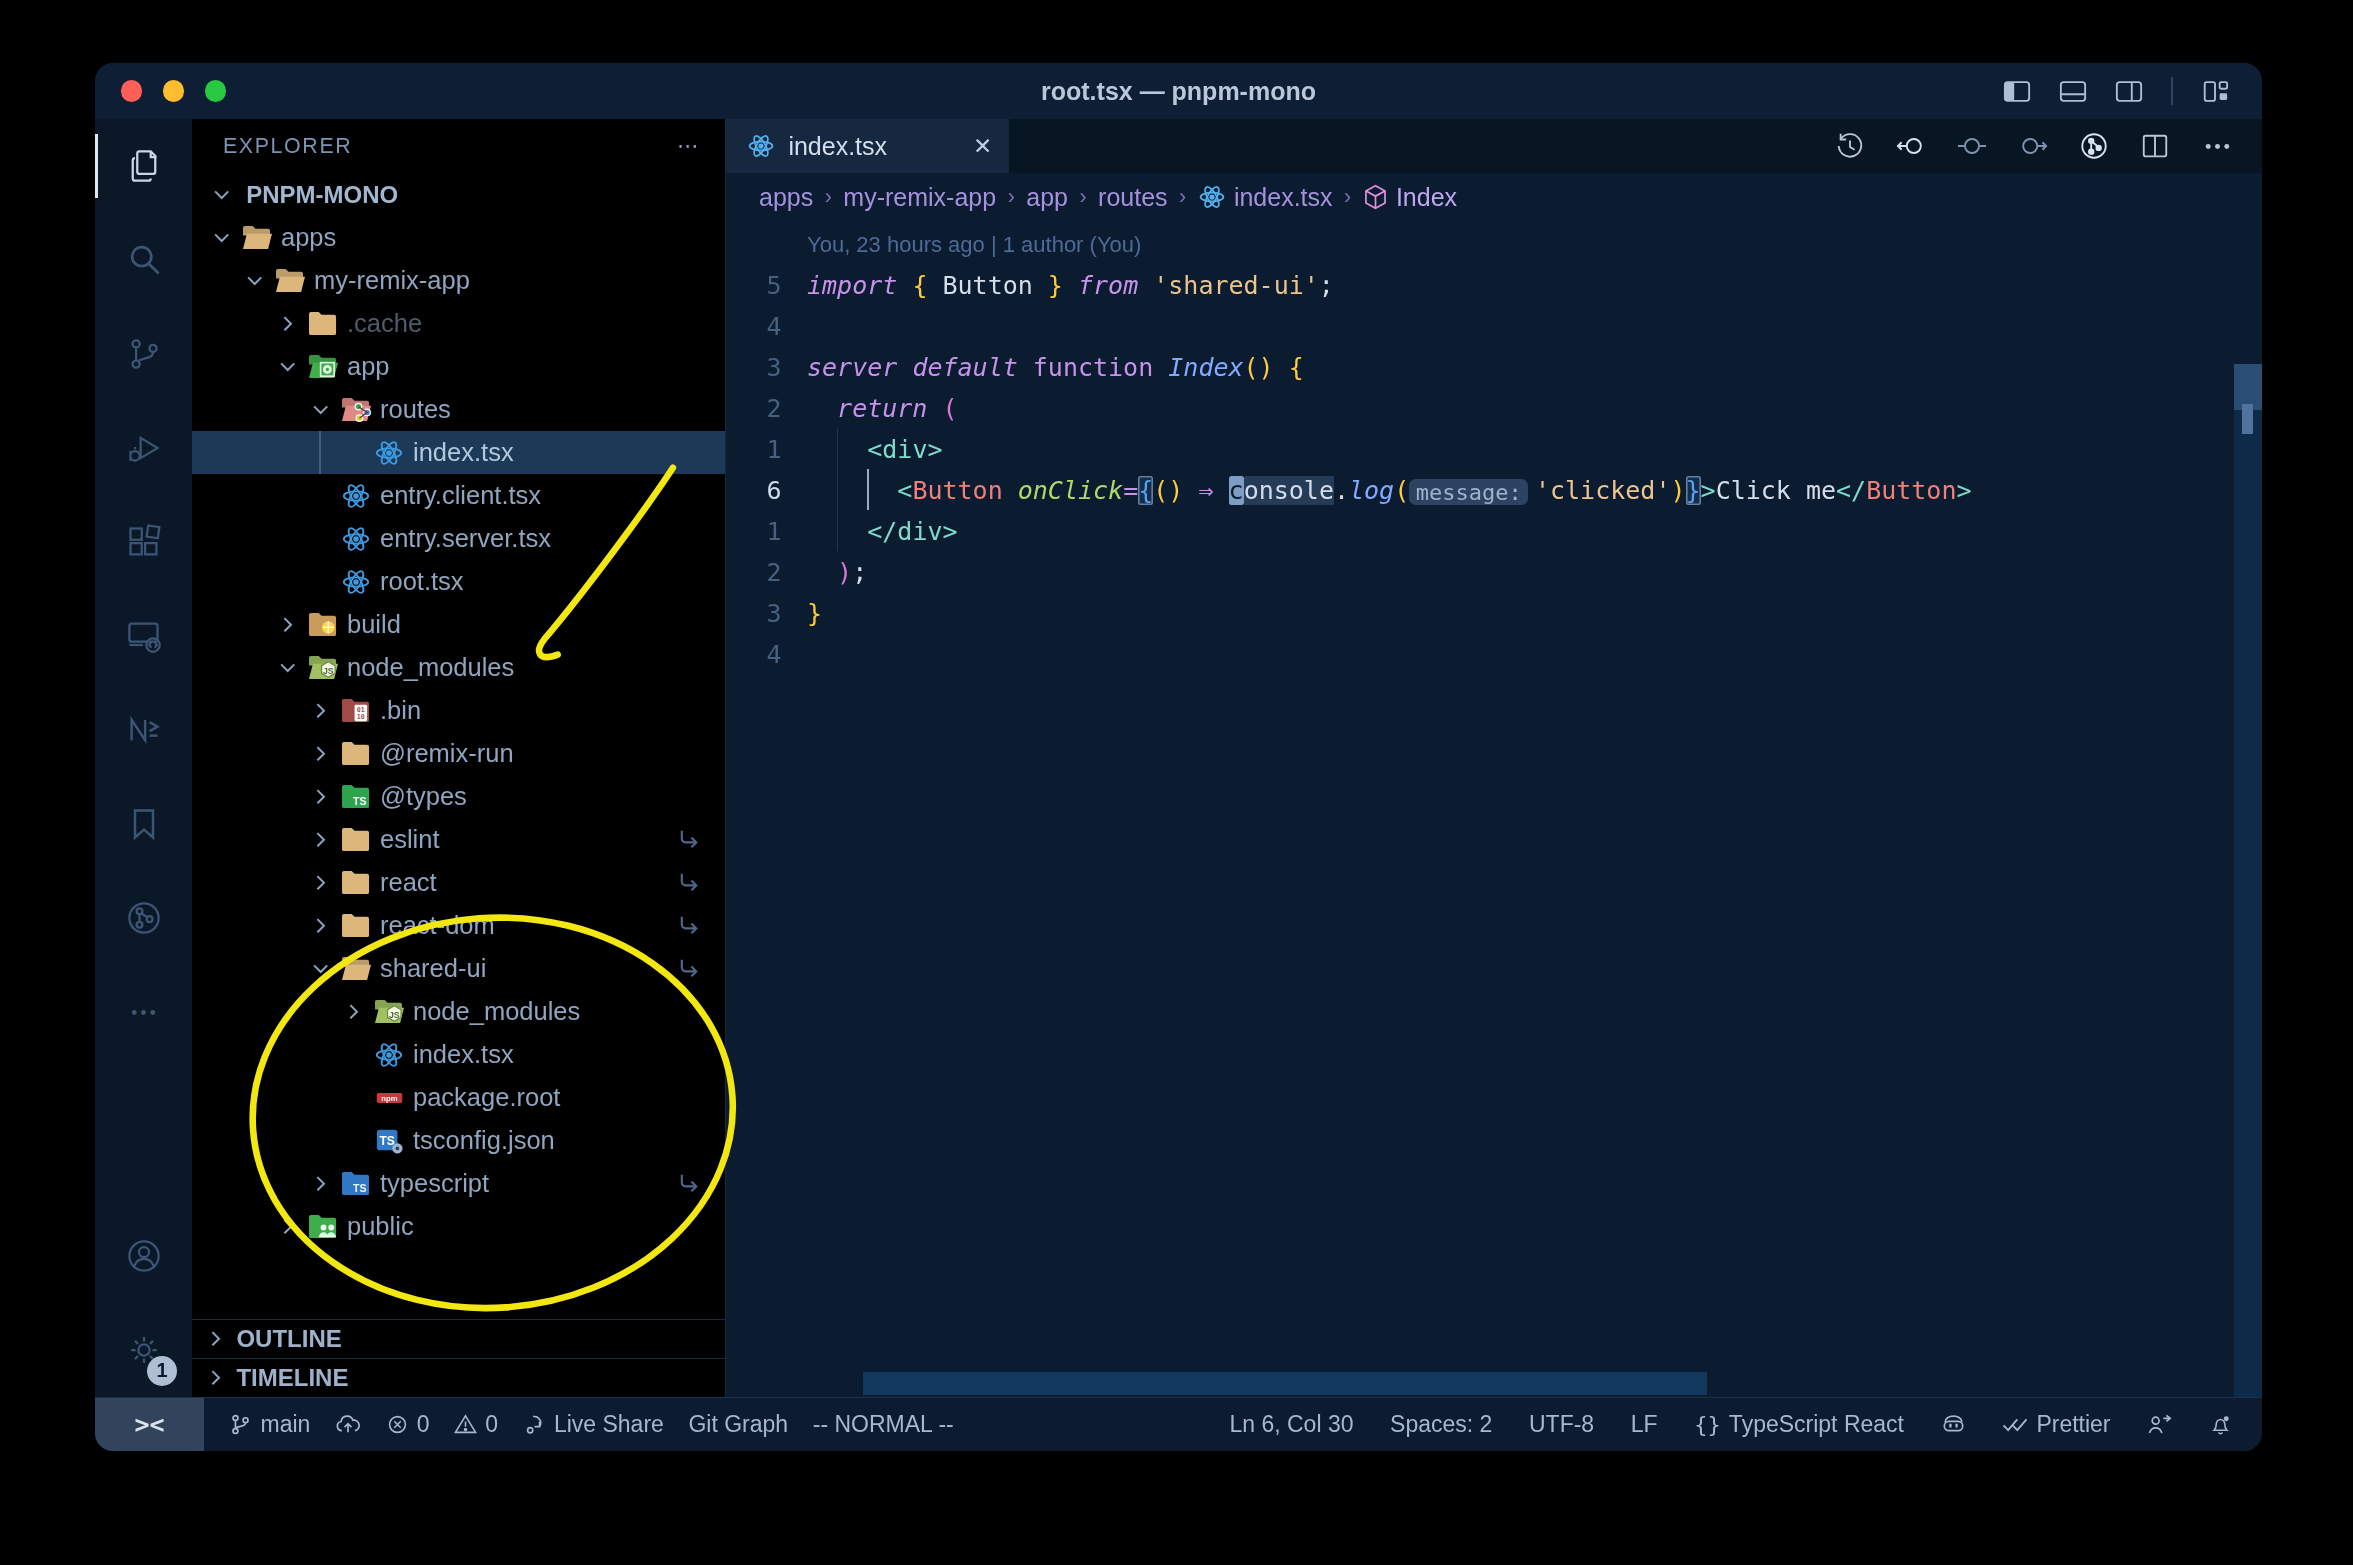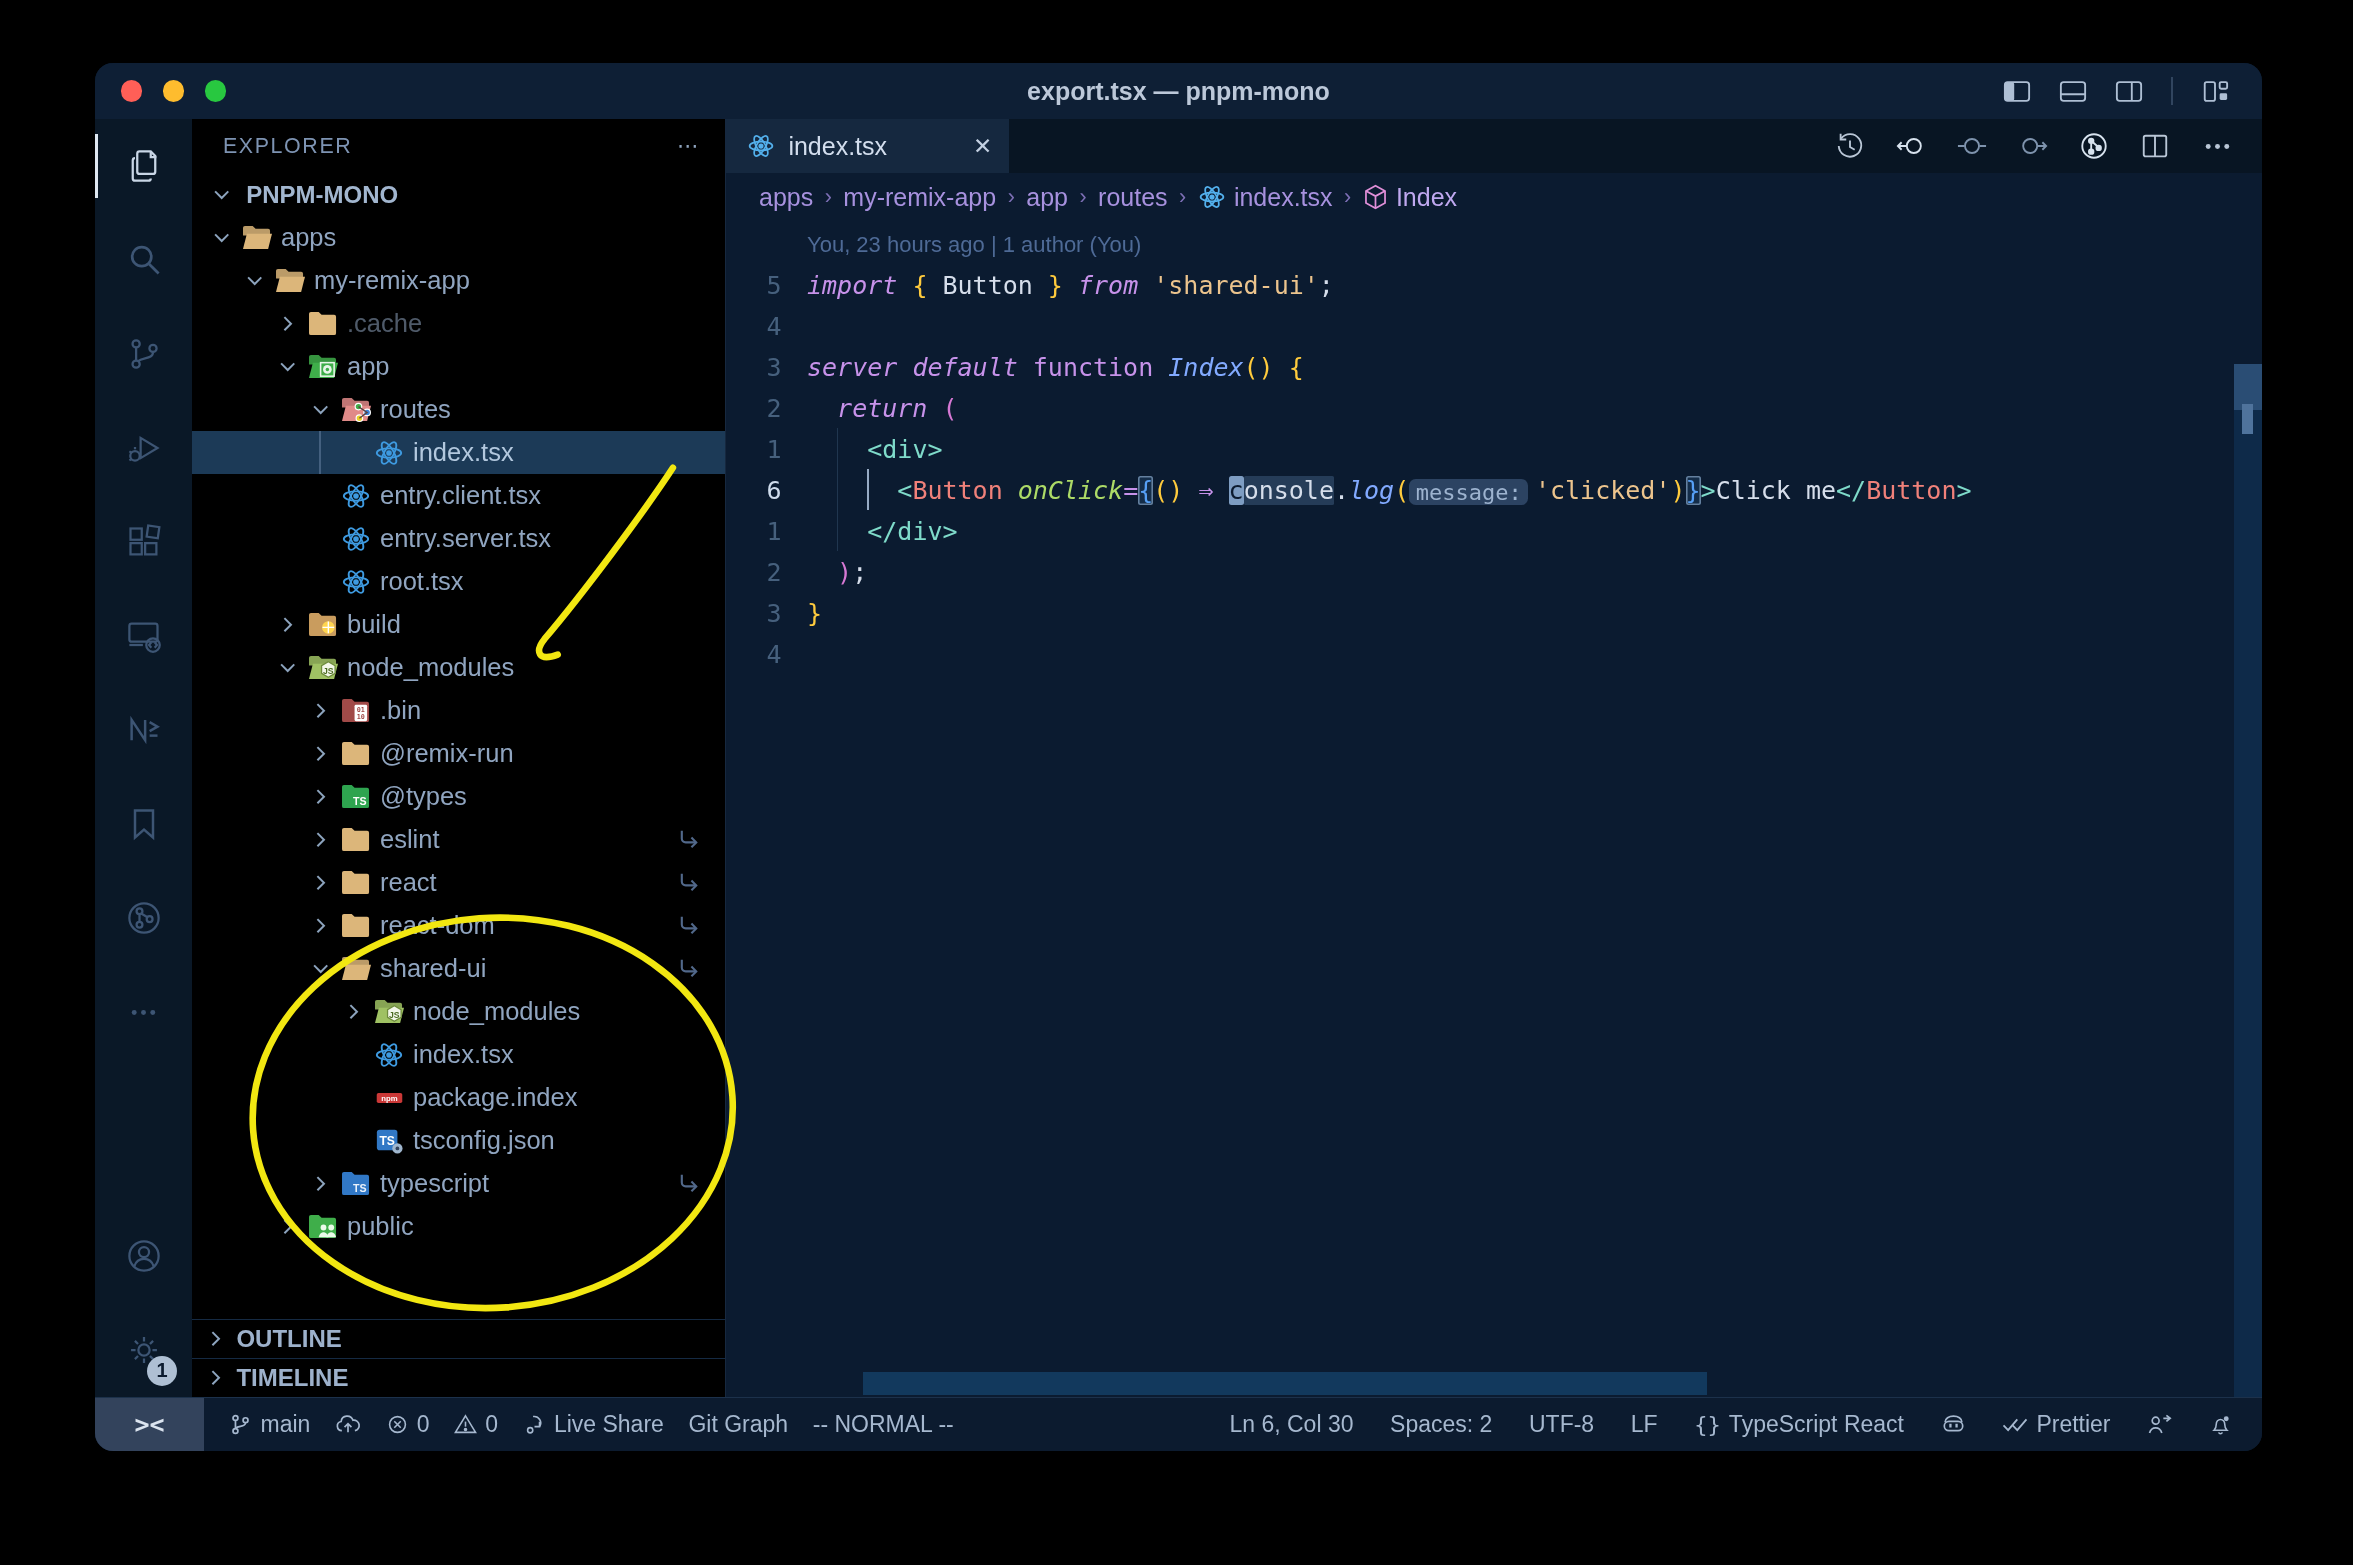--- a/index.html
+++ b/index.html
@@ -88,21 +88,21 @@
 </head>
 <body>
 
 <div class="window">
   <div class="titlebar">
     <div class="traffic">
       <div class="tl r"></div>
       <div class="tl y"></div>
       <div class="tl g"></div>
     </div>
-    <div class="win-title">export.tsx — pnpm-mono</div>
+    <div class="win-title">root.tsx — pnpm-mono</div>
     <div class="layout-icons" id="layoutIcons">
         <span>
           <svg width="28" height="23" viewBox="0 0 30 24" fill="none" stroke="currentColor" stroke-width="2">
             <rect x="2" y="2" width="26" height="20" rx="3"></rect>
             <rect x="2" y="2" width="10" height="20" fill="currentColor" stroke="none" rx="2"></rect>
           </svg>
         </span>
         <span>
           <svg width="28" height="23" viewBox="0 0 30 24" fill="none" stroke="currentColor" stroke-width="2">
             <rect x="2" y="2" width="26" height="20" rx="3"></rect>
@@ -585,21 +585,21 @@
   </div>
           <div class="tree-row" style="padding-left:145px">
 
     <span class="tr-chev"></span>
     <span class="tr-icon">
               <svg width="31" height="25" viewBox="0 0 34 26" style="font-size:31px">
                 <rect x="3" y="8" width="28" height="11" rx="2" fill="#cb3837"></rect>
                 <text x="17" y="16.5" font-size="8.5" font-weight="bold" fill="#fff" text-anchor="middle" font-family="Liberation Sans">npm</text>
               </svg>
             </span>
-    <span class="tr-label">package.index</span>
+    <span class="tr-label">package.root</span>
 
   </div>
           <div class="tree-row" style="padding-left:145px">
 
     <span class="tr-chev"></span>
     <span class="tr-icon">
               <svg width="30" height="28" viewBox="0 0 32 30" style="font-size:31px">
                 <rect x="3" y="3" width="22" height="22" rx="3" fill="#3178c6"></rect>
                 <text x="14" y="19.5" font-size="13" font-weight="bold" fill="#fff" text-anchor="middle" font-family="Liberation Sans">TS</text>
                 <circle cx="25" cy="23" r="5.5" fill="#9fb6ce"></circle>

